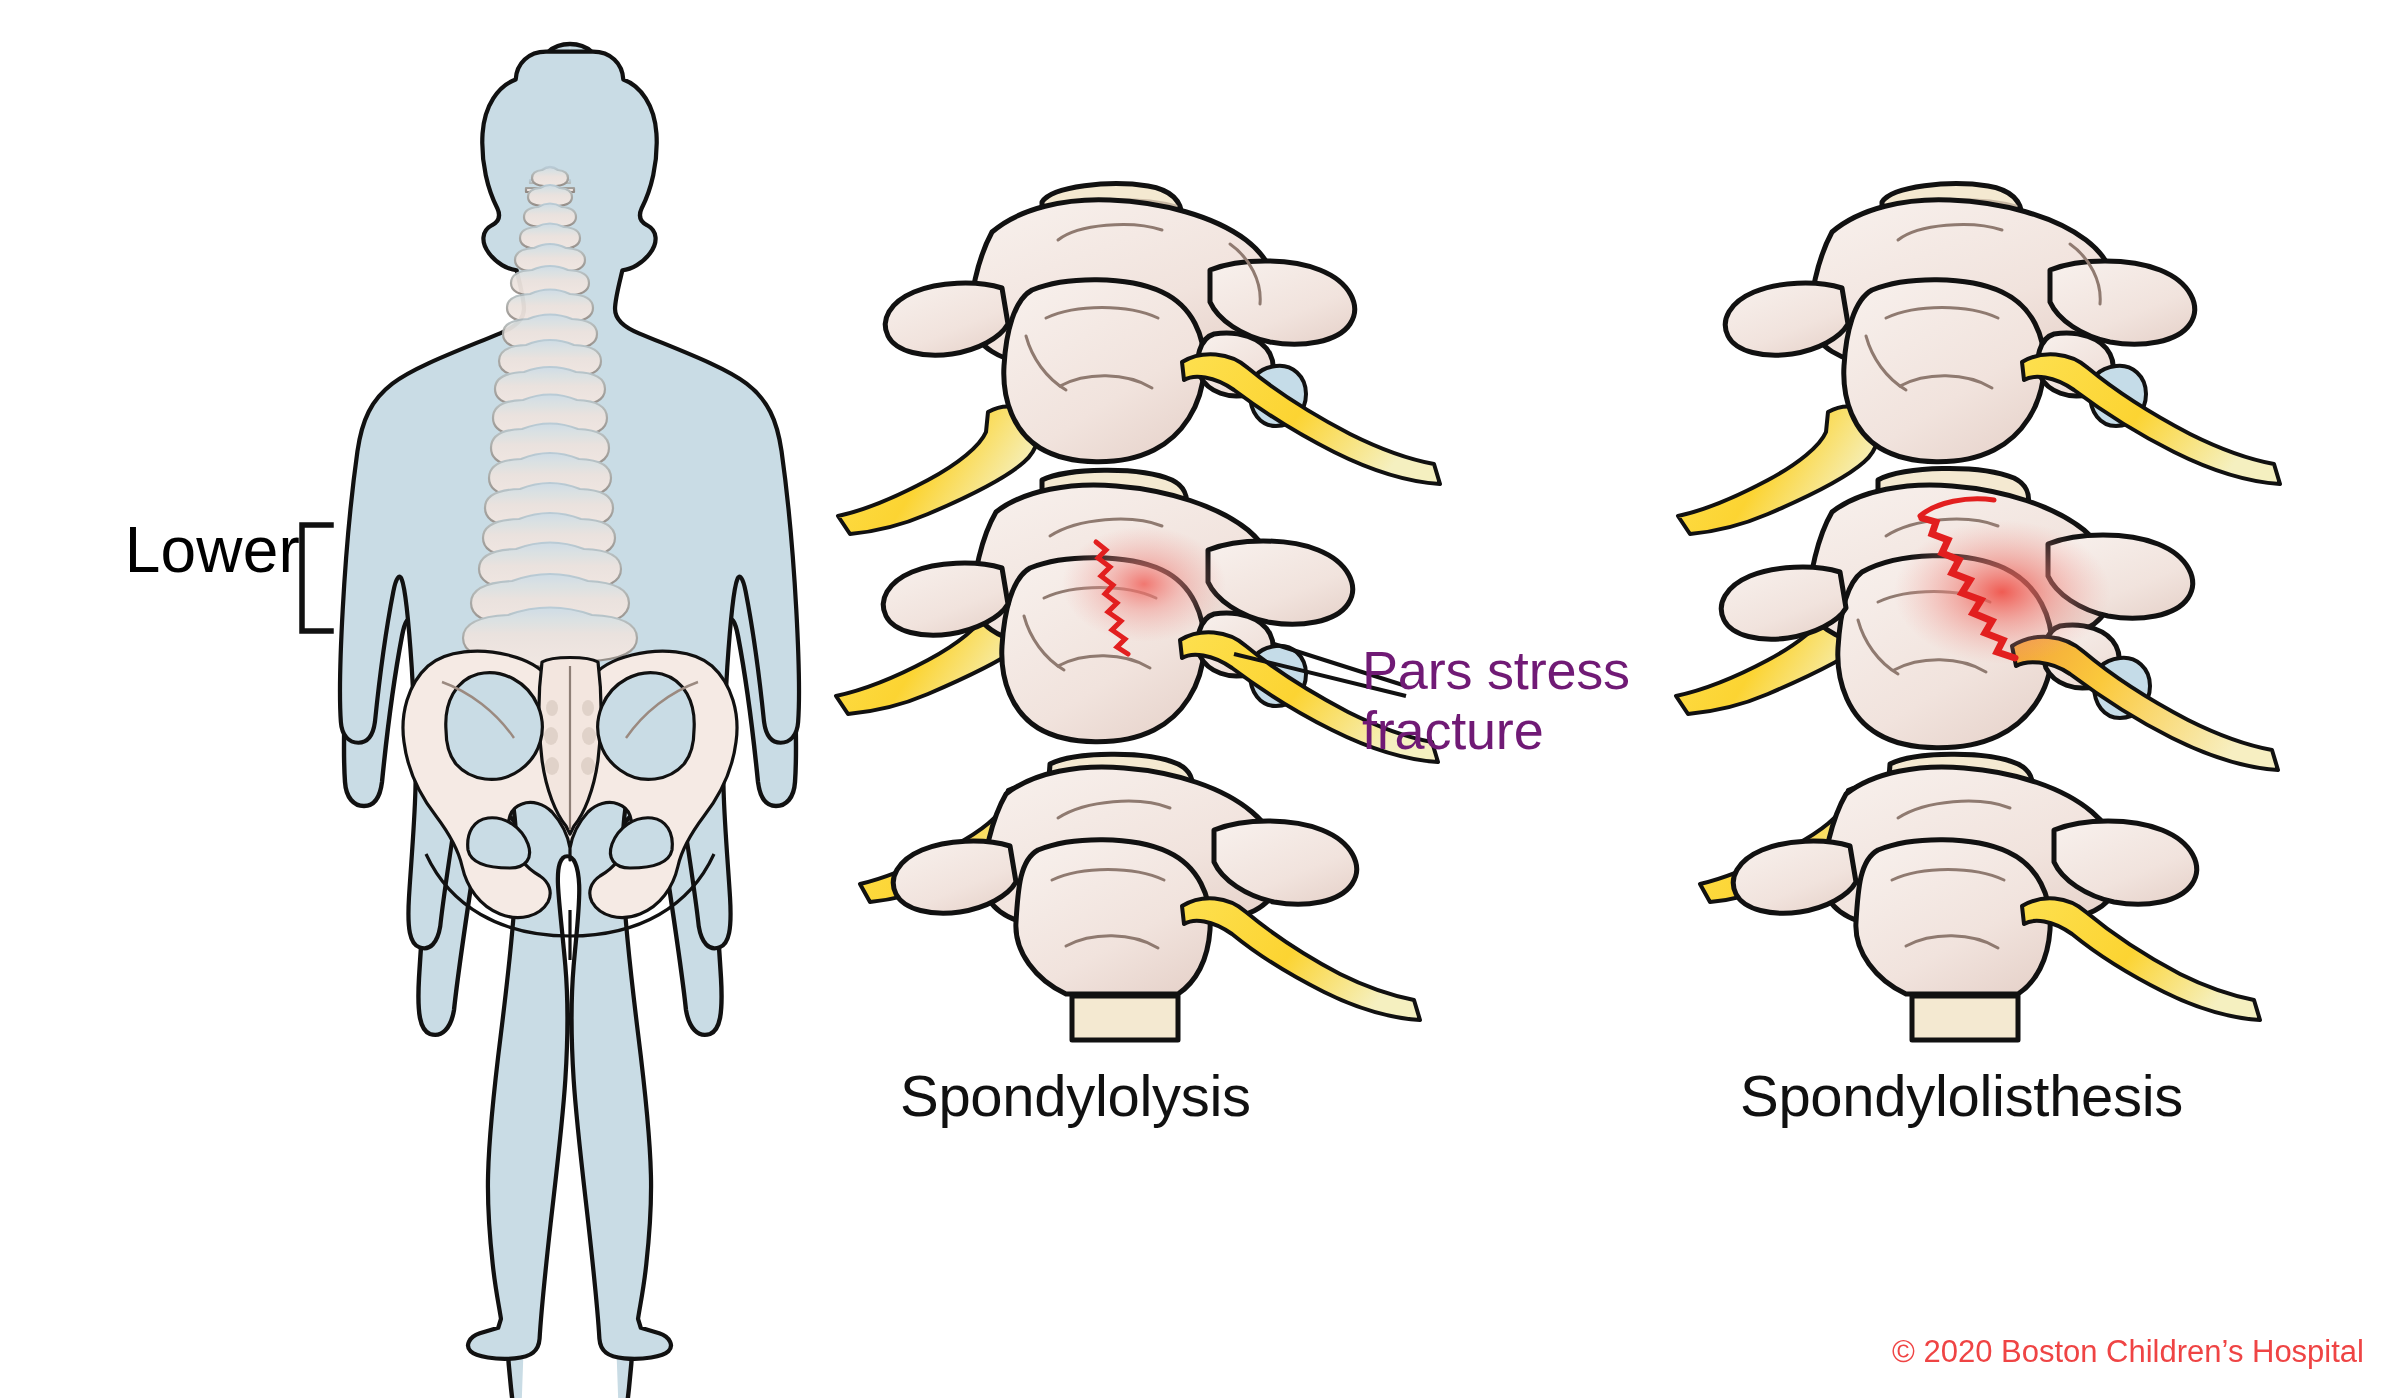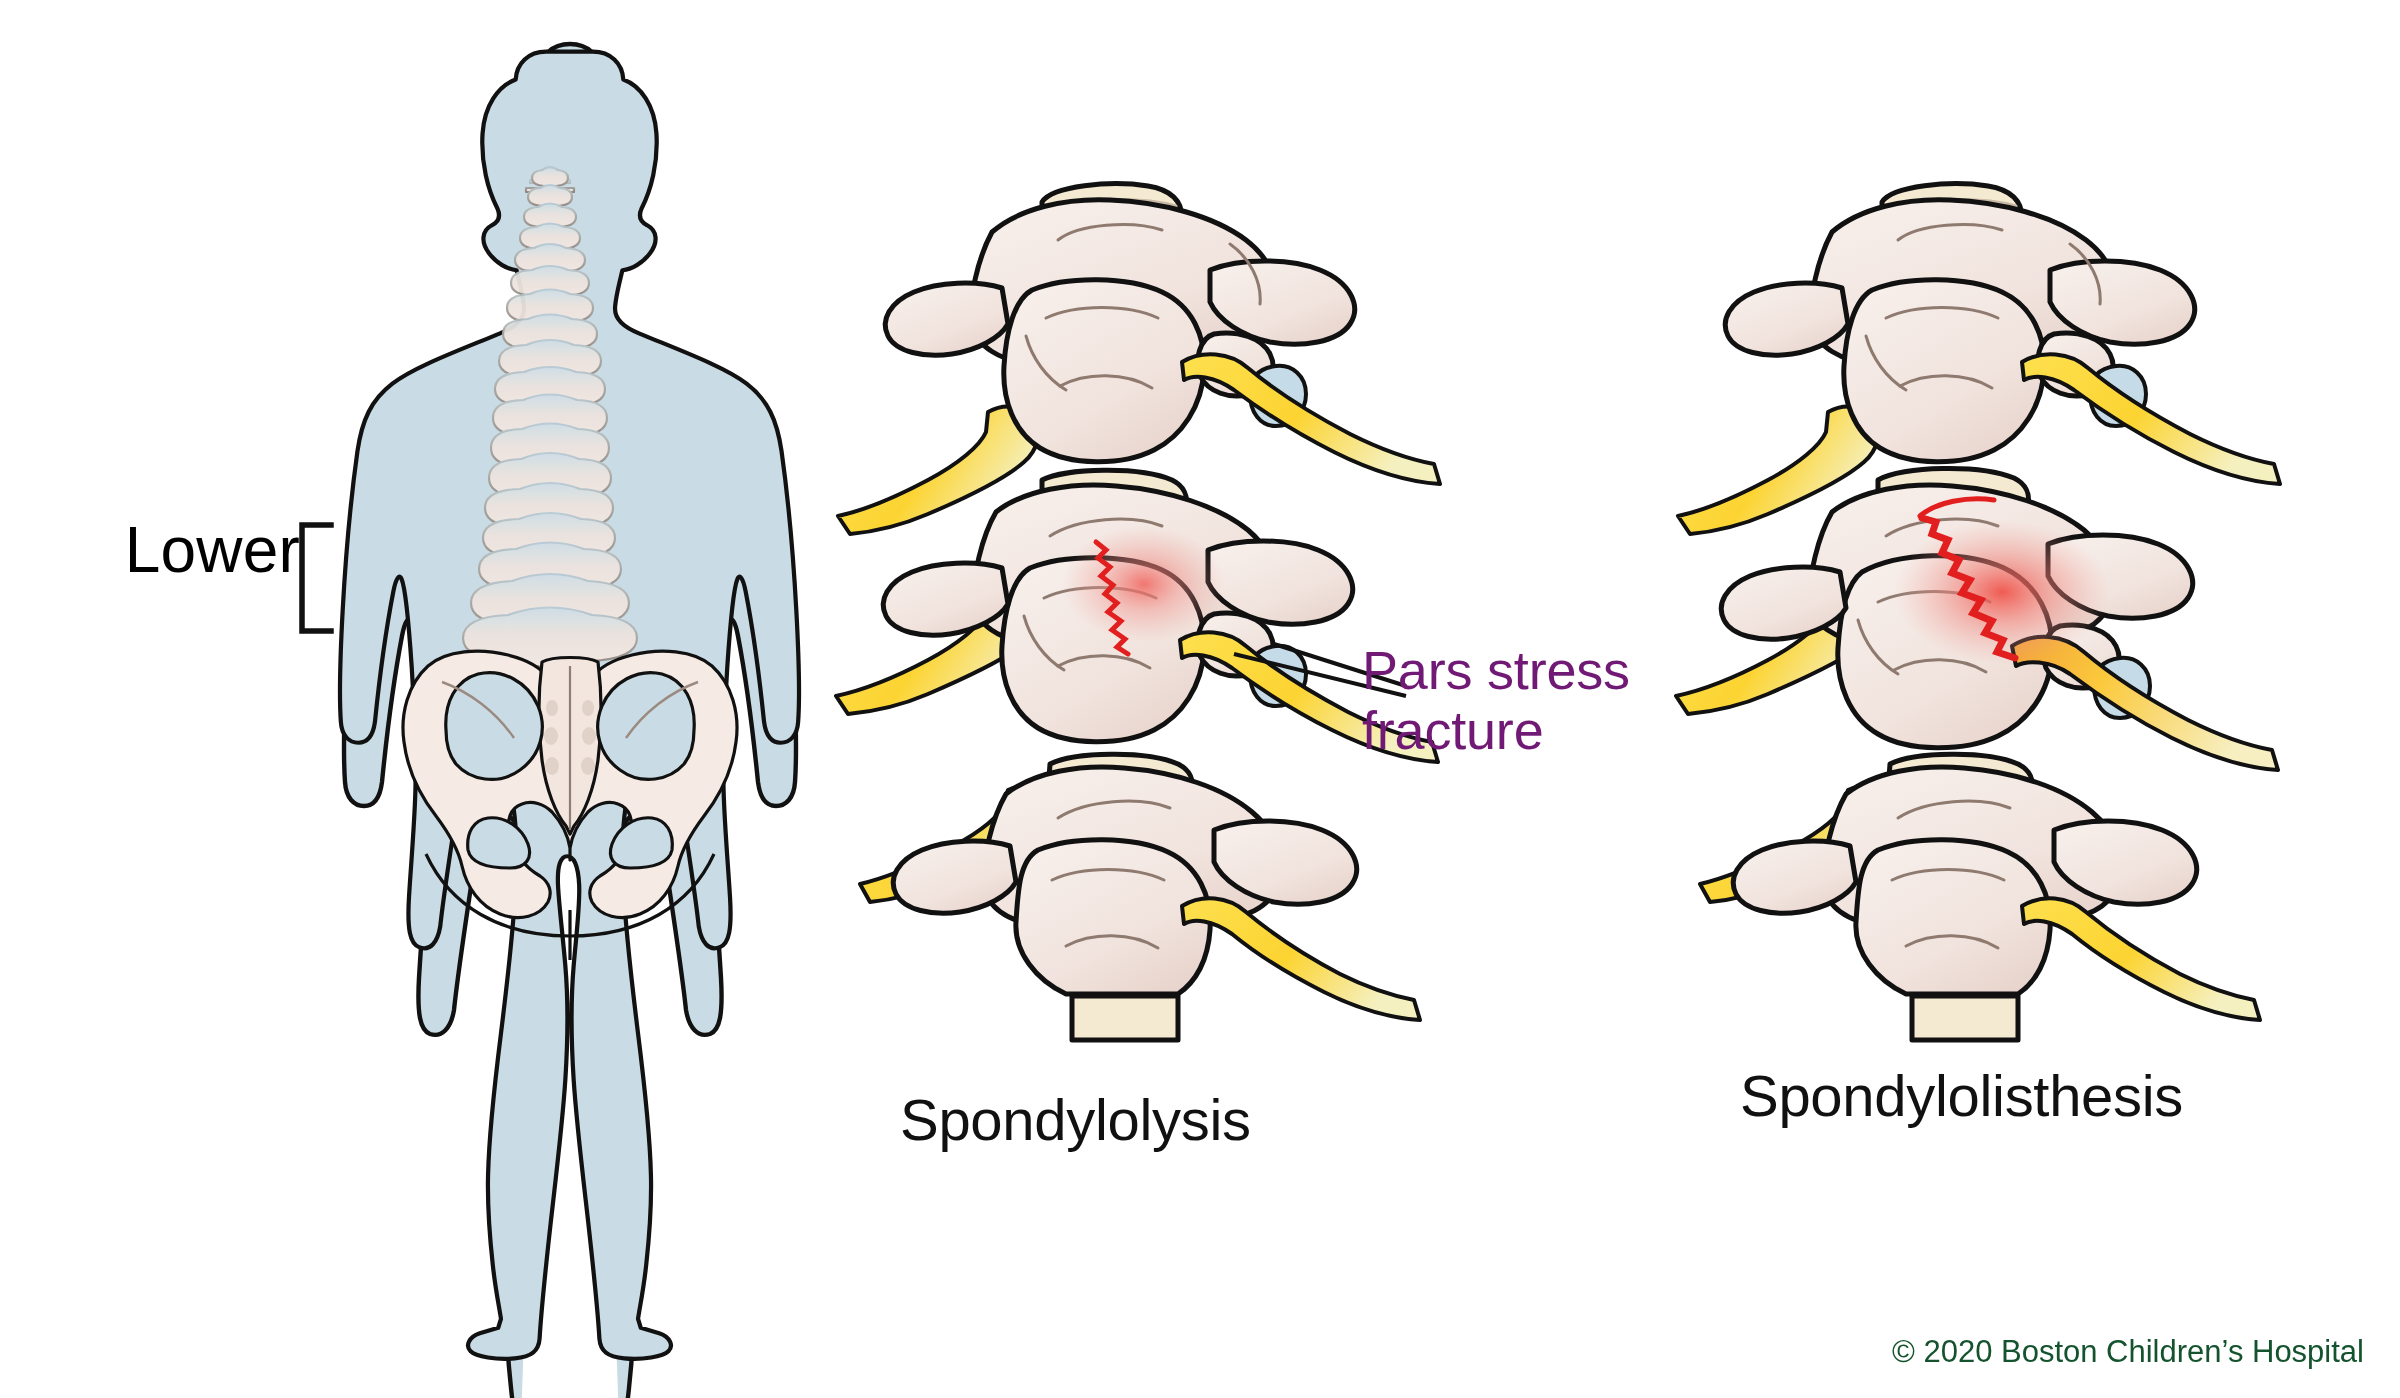--- a/index.html
+++ b/index.html
@@ -67,21 +67,21 @@
   .caption {
     position: absolute;
     font-size: 58px;
     color: #111;
     font-family: "Liberation Sans", sans-serif;
     white-space: nowrap;
     letter-spacing: -0.3px;
   }
   #caption-spondylolysis {
     left: 900px;
-    top: 1086px;
+    top: 1062px;
   }
   #caption-spondylolisthesis {
     left: 1740px;
     top: 1062px;
   }
   
   #pars-callout {
     position: absolute;
     left: 1362px;
     top: 640px;
@@ -99,21 +99,21 @@
     top: 640px;
     width: 180px;
     height: 110px;
   }
   
   #copyright {
     position: absolute;
     right: 36px;
     bottom: 28px;
     font-size: 31px;
-    color: #14532d;
+    color: #ef4444;
     font-family: "Liberation Sans", sans-serif;
     white-space: nowrap;
   }
   svg { display: block; overflow: visible; }
 </style>
 </head>
 <body>
 
 <div class="stage">
 

